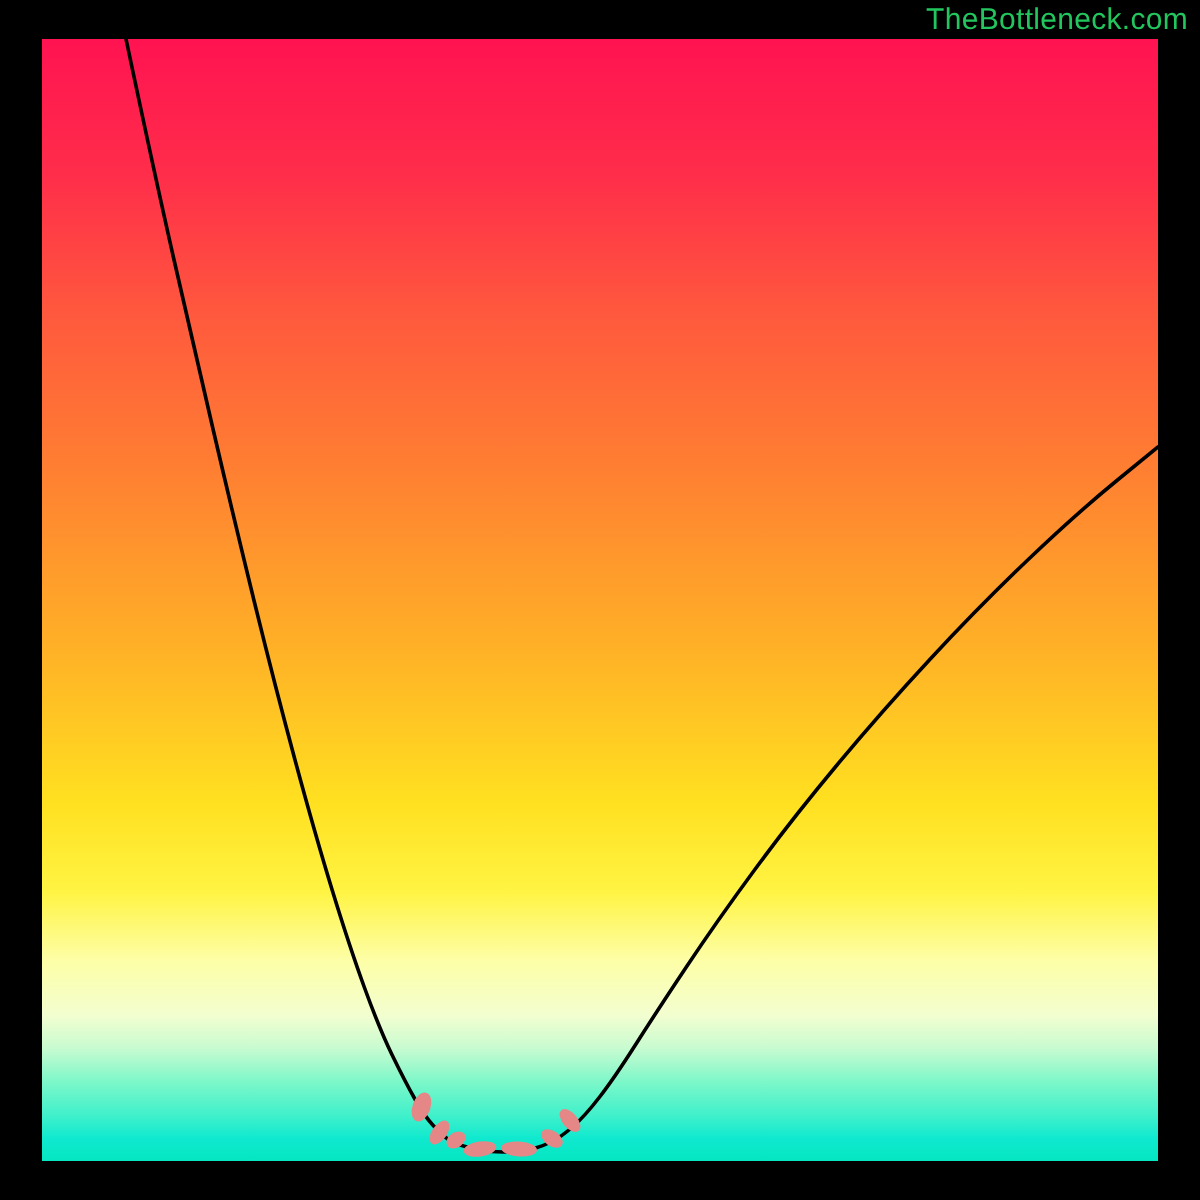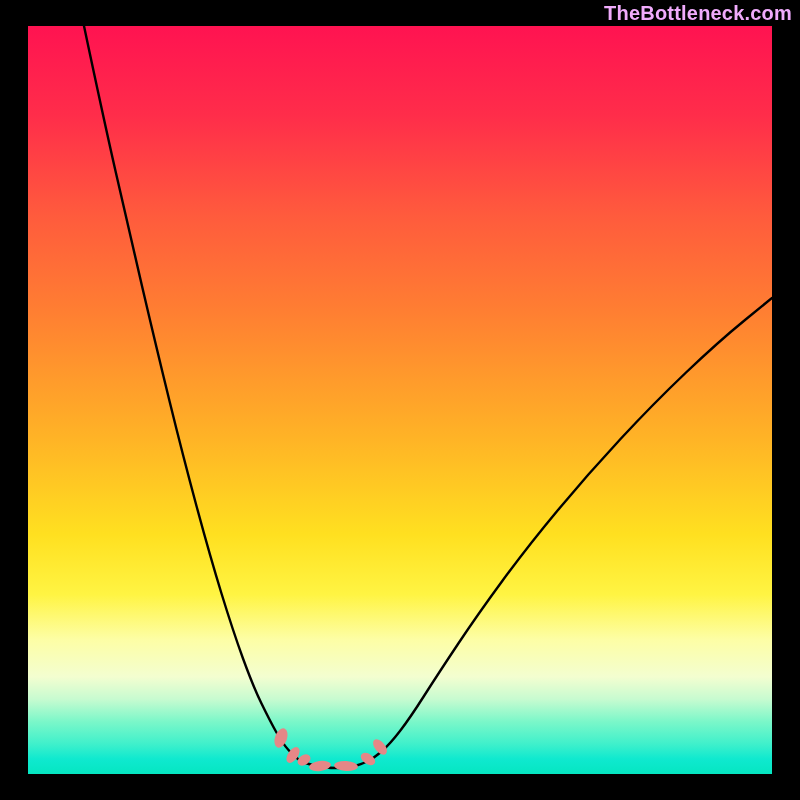--- a/index.html
+++ b/index.html
@@ -37,23 +37,23 @@
       #7bf7c9 93%,
       #3ff0cb 96%,
       #0fe9cf 98%,
       #05e6c1 100%
     );
   }
   .watermark {
     position: absolute;
     top: 2px;
     right: 8px;
-    color: #f0abfc;
+    color: #22c55e;
     font-size: 20px;
-    font-weight: 700;
+    font-weight: 400;
     letter-spacing: 0.2px;
     z-index: 5;
   }
   svg.plot {
     position: absolute;
     inset: 0;
     width: 100%;
     height: 100%;
     z-index: 3;
   }

